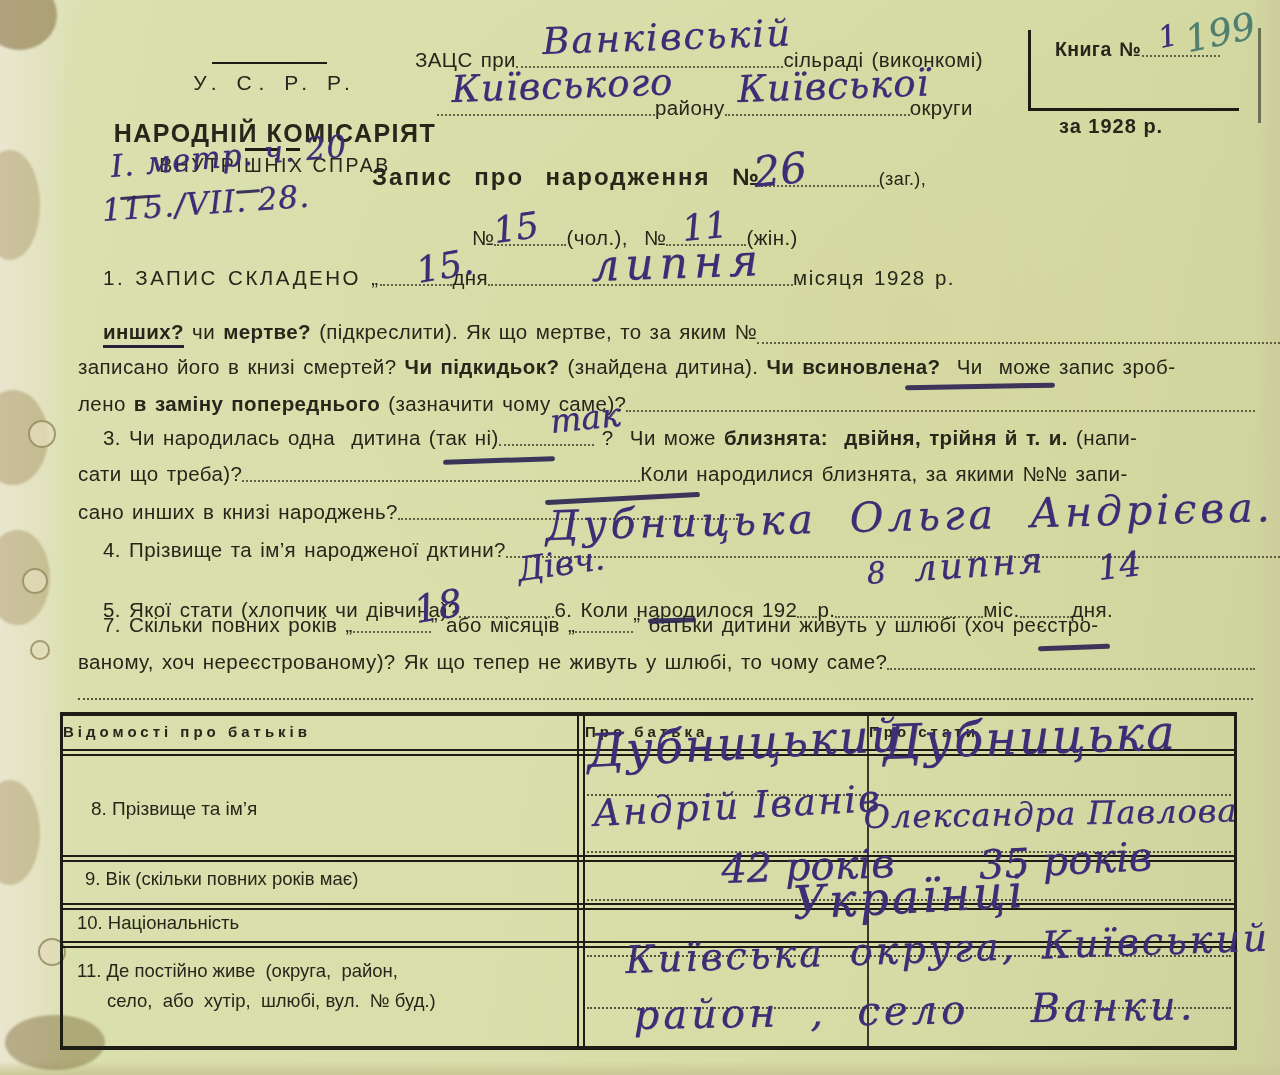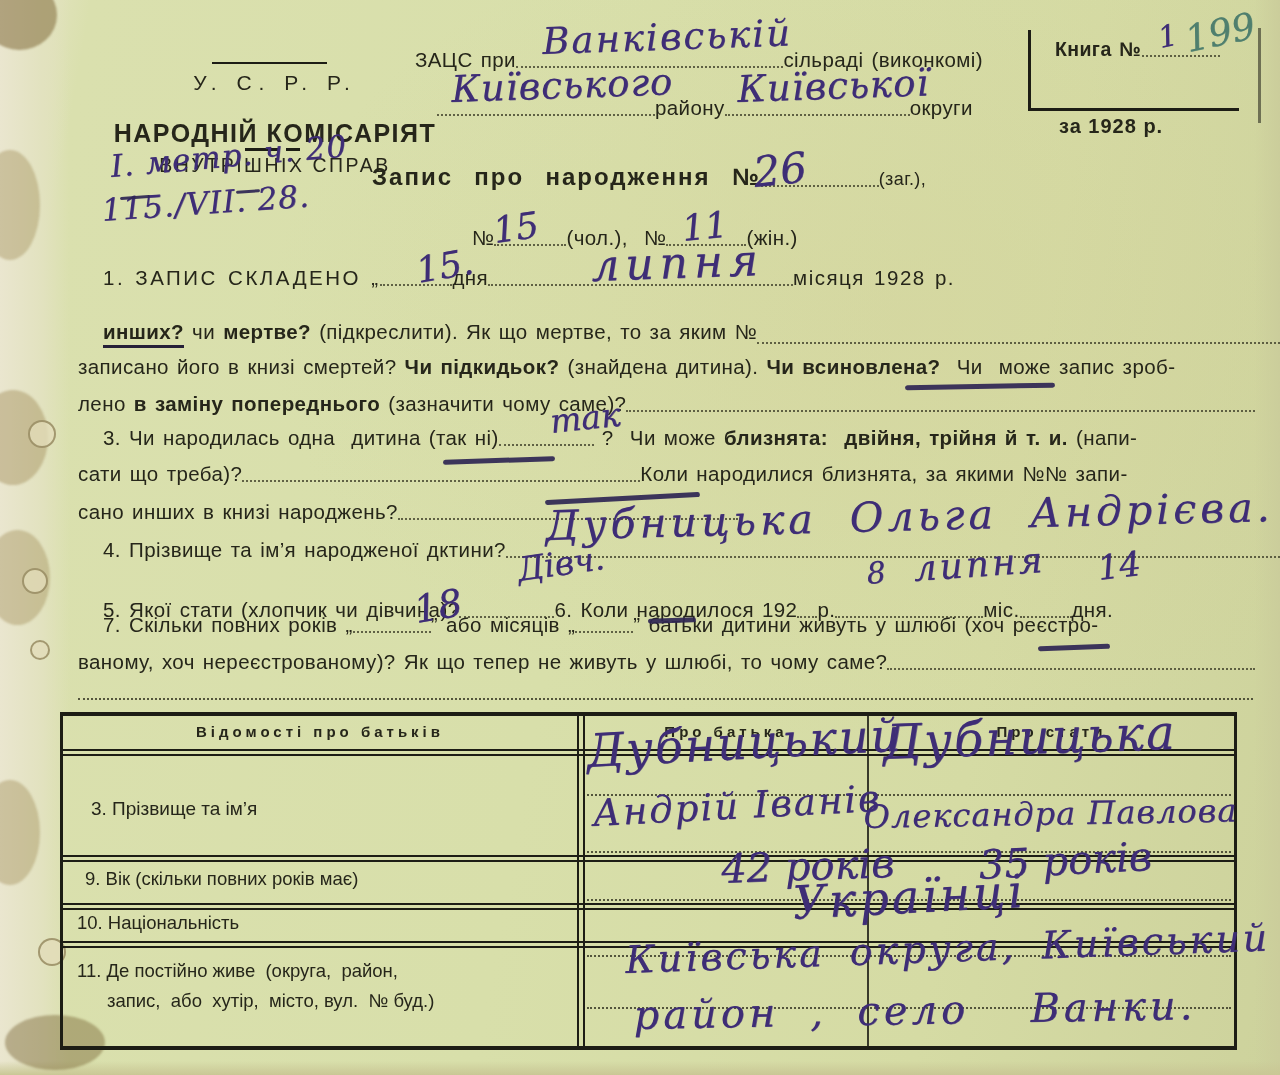--- a/index.html
+++ b/index.html
@@ -26,21 +26,21 @@
   .gap{flex:0 0 auto;border-bottom:2px dotted rgba(55,55,35,.75);height:2px;align-self:flex-end;margin-bottom:4px;}
   .hw{position:absolute;font-family:"DejaVu Serif",serif;font-style:italic;color:#3e2d76;
     white-space:pre;text-shadow:.5px .3px 0 rgba(62,45,118,.65);transform-origin:left bottom;}
   .dash{position:absolute;background:#2f2654;border-radius:3px;opacity:.92;}
   .rule{position:absolute;background:#1d1d15;}
   .penunder{border-bottom:3.5px solid #262038;padding-bottom:1px;}
   .tbl{position:absolute;left:60px;top:712px;width:1171px;height:330px;
     border:3px solid #1d1d15;border-top-width:4px;border-bottom-width:4px;}
   .tline{position:absolute;background:#1d1d15;}
   .tdot{position:absolute;border-bottom:2px dotted rgba(50,50,32,.8);height:2px;}
-  .thead{position:absolute;top:7px;font-size:15px;font-weight:bold;letter-spacing:4px;color:#26261a;text-align:center;}
+  .thead{position:absolute;top:7px;font-size:15px;font-weight:bold;letter-spacing:4px;color:#26261a;text-align:left;}
   .tlabel{position:absolute;font-size:18.5px;color:#26261a;white-space:pre;}
 </style>
 </head>
 <body>
 
 <div class="paper">
   <div class="edgeL"></div>
   <div class="edgeR"></div>
   <div class="edgeB"></div>
 
@@ -210,25 +210,25 @@
     <div class="tline" style="left:0;top:230px;width:100%;height:2px"></div>
 
     <div class="tline" style="left:514px;top:0;width:2px;height:100%"></div>
     <div class="tline" style="left:520px;top:0;width:2px;height:100%"></div>
     <div class="tline" style="left:804px;top:0;width:2px;height:100%;opacity:.85"></div>
 
     <div class="thead" style="left:0;width:514px">Відомості про батьків</div>
     <div class="thead" style="left:522px;width:282px">Про батька</div>
     <div class="thead" style="left:806px;width:365px">Про стати</div>
 
-    <div class="tlabel" style="left:28px;top:82px;font-size:19px">3. Прізвище та ім’я</div>
+    <div class="tlabel" style="left:28px;top:82px;font-size:19px">8. Прізвище та ім’я</div>
     <div class="tlabel" style="left:22px;top:152px">9. Вік (скільки повних років має)</div>
     <div class="tlabel" style="left:14px;top:196px">10. Національність</div>
     <div class="tlabel" style="left:14px;top:244px">11. Де постійно живе  (округа,  район,</div>
-    <div class="tlabel" style="left:44px;top:274px">запис,  або  хутір,  місто, вул.  № буд.)</div>
+    <div class="tlabel" style="left:44px;top:274px">село,  або  хутір,  шлюбі, вул.  № буд.)</div>
 
     <div class="tdot" style="left:524px;top:76px;width:278px"></div>
     <div class="tdot" style="left:810px;top:76px;width:358px"></div>
     <div class="tdot" style="left:524px;top:133px;width:278px"></div>
     <div class="tdot" style="left:810px;top:133px;width:358px"></div>
     <div class="tdot" style="left:524px;top:181px;width:278px"></div>
     <div class="tdot" style="left:810px;top:181px;width:358px"></div>
     <div class="tdot" style="left:524px;top:237px;width:644px"></div>
     <div class="tdot" style="left:524px;top:289px;width:644px"></div>
   </div>

